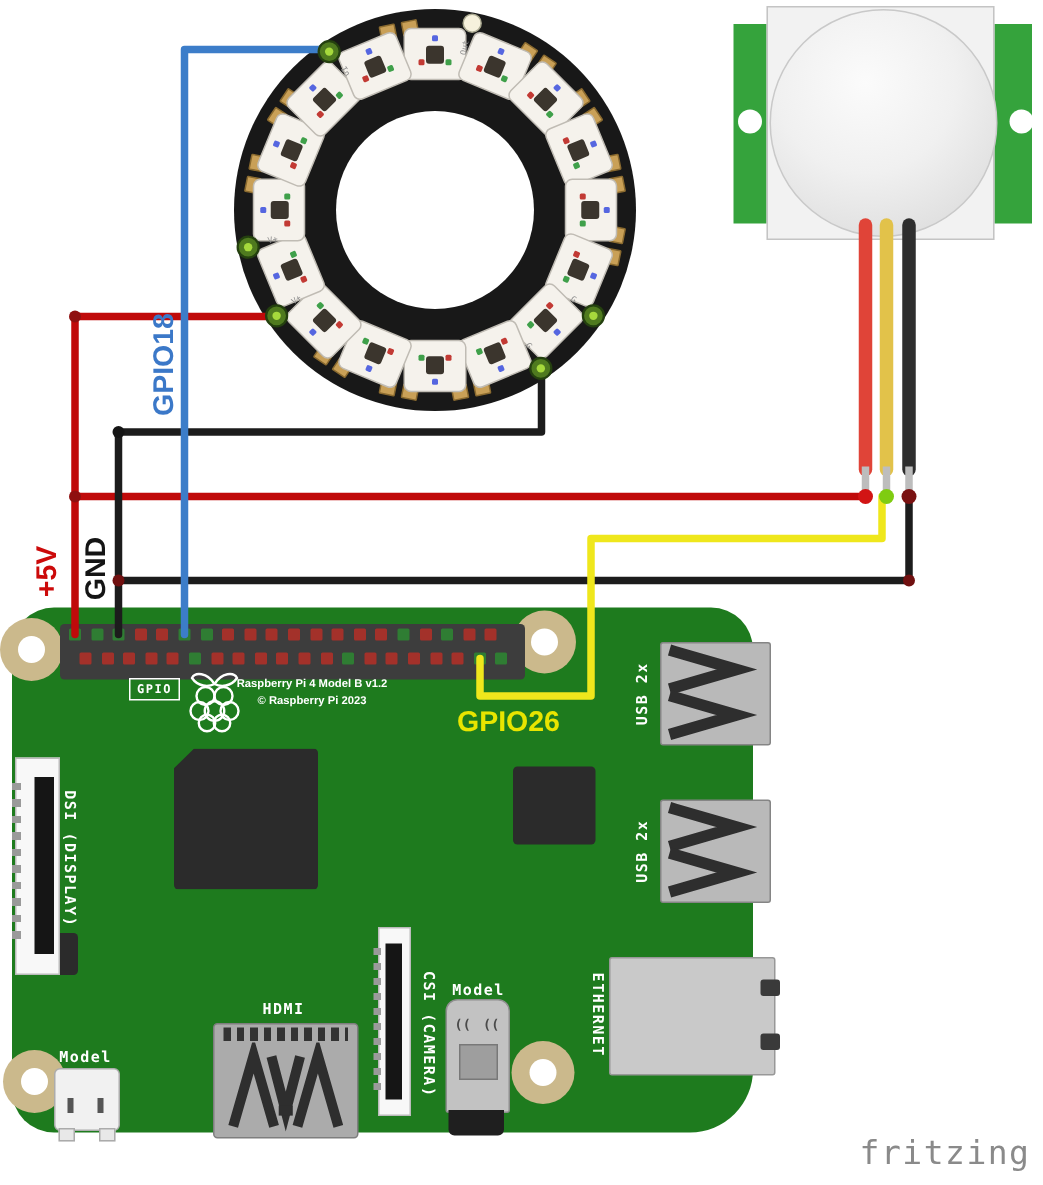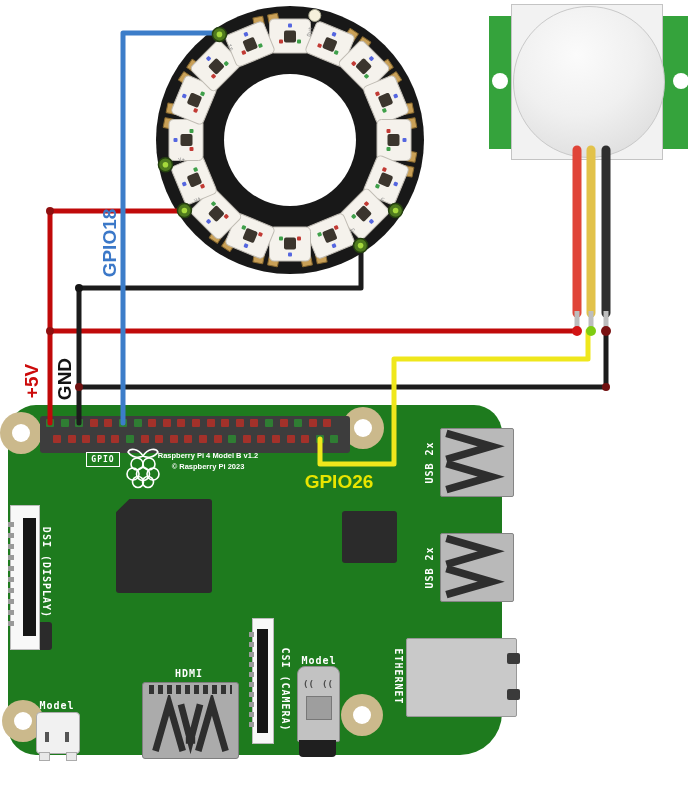--- a/index.html
+++ b/index.html
@@ -410,13 +410,14 @@
       <circle cx="165.44026938878972" cy="164.77647089604827" r="7" fill="#4F7A1F" stroke="#24400F" stroke-width="1.5"></circle>
       <circle cx="165.44026938878972" cy="164.77647089604827" r="2.8" fill="#A6D93C"></circle>
       <text x="182.11361915564464" y="161.4599354217741" fill="#8F8F8F" font-size="5.5" text-anchor="middle" font-family="DejaVu Sans Mono, monospace" transform="rotate(348.75 182.11361915564464 161.4599354217741)">V+</text>
     </svg>
 
   <div id="lbl-5v" class="abs wirelabel" style="color: rgb(204, 10, 10);">+5V</div>
   <div id="lbl-gnd" class="abs wirelabel" style="color: rgb(20, 20, 20);">GND</div>
   <div id="lbl-gpio18" class="abs wirelabel" style="color: rgb(59, 120, 200);">GPIO18</div>
   <div id="lbl-gpio26" class="abs wirelabel" style="color: rgb(232, 229, 0);">GPIO26</div>
 
+  <div id="watermark" class="abs" style="color: rgb(138, 138, 138);">fritzing</div>
 </div>
 
 </body></html>

